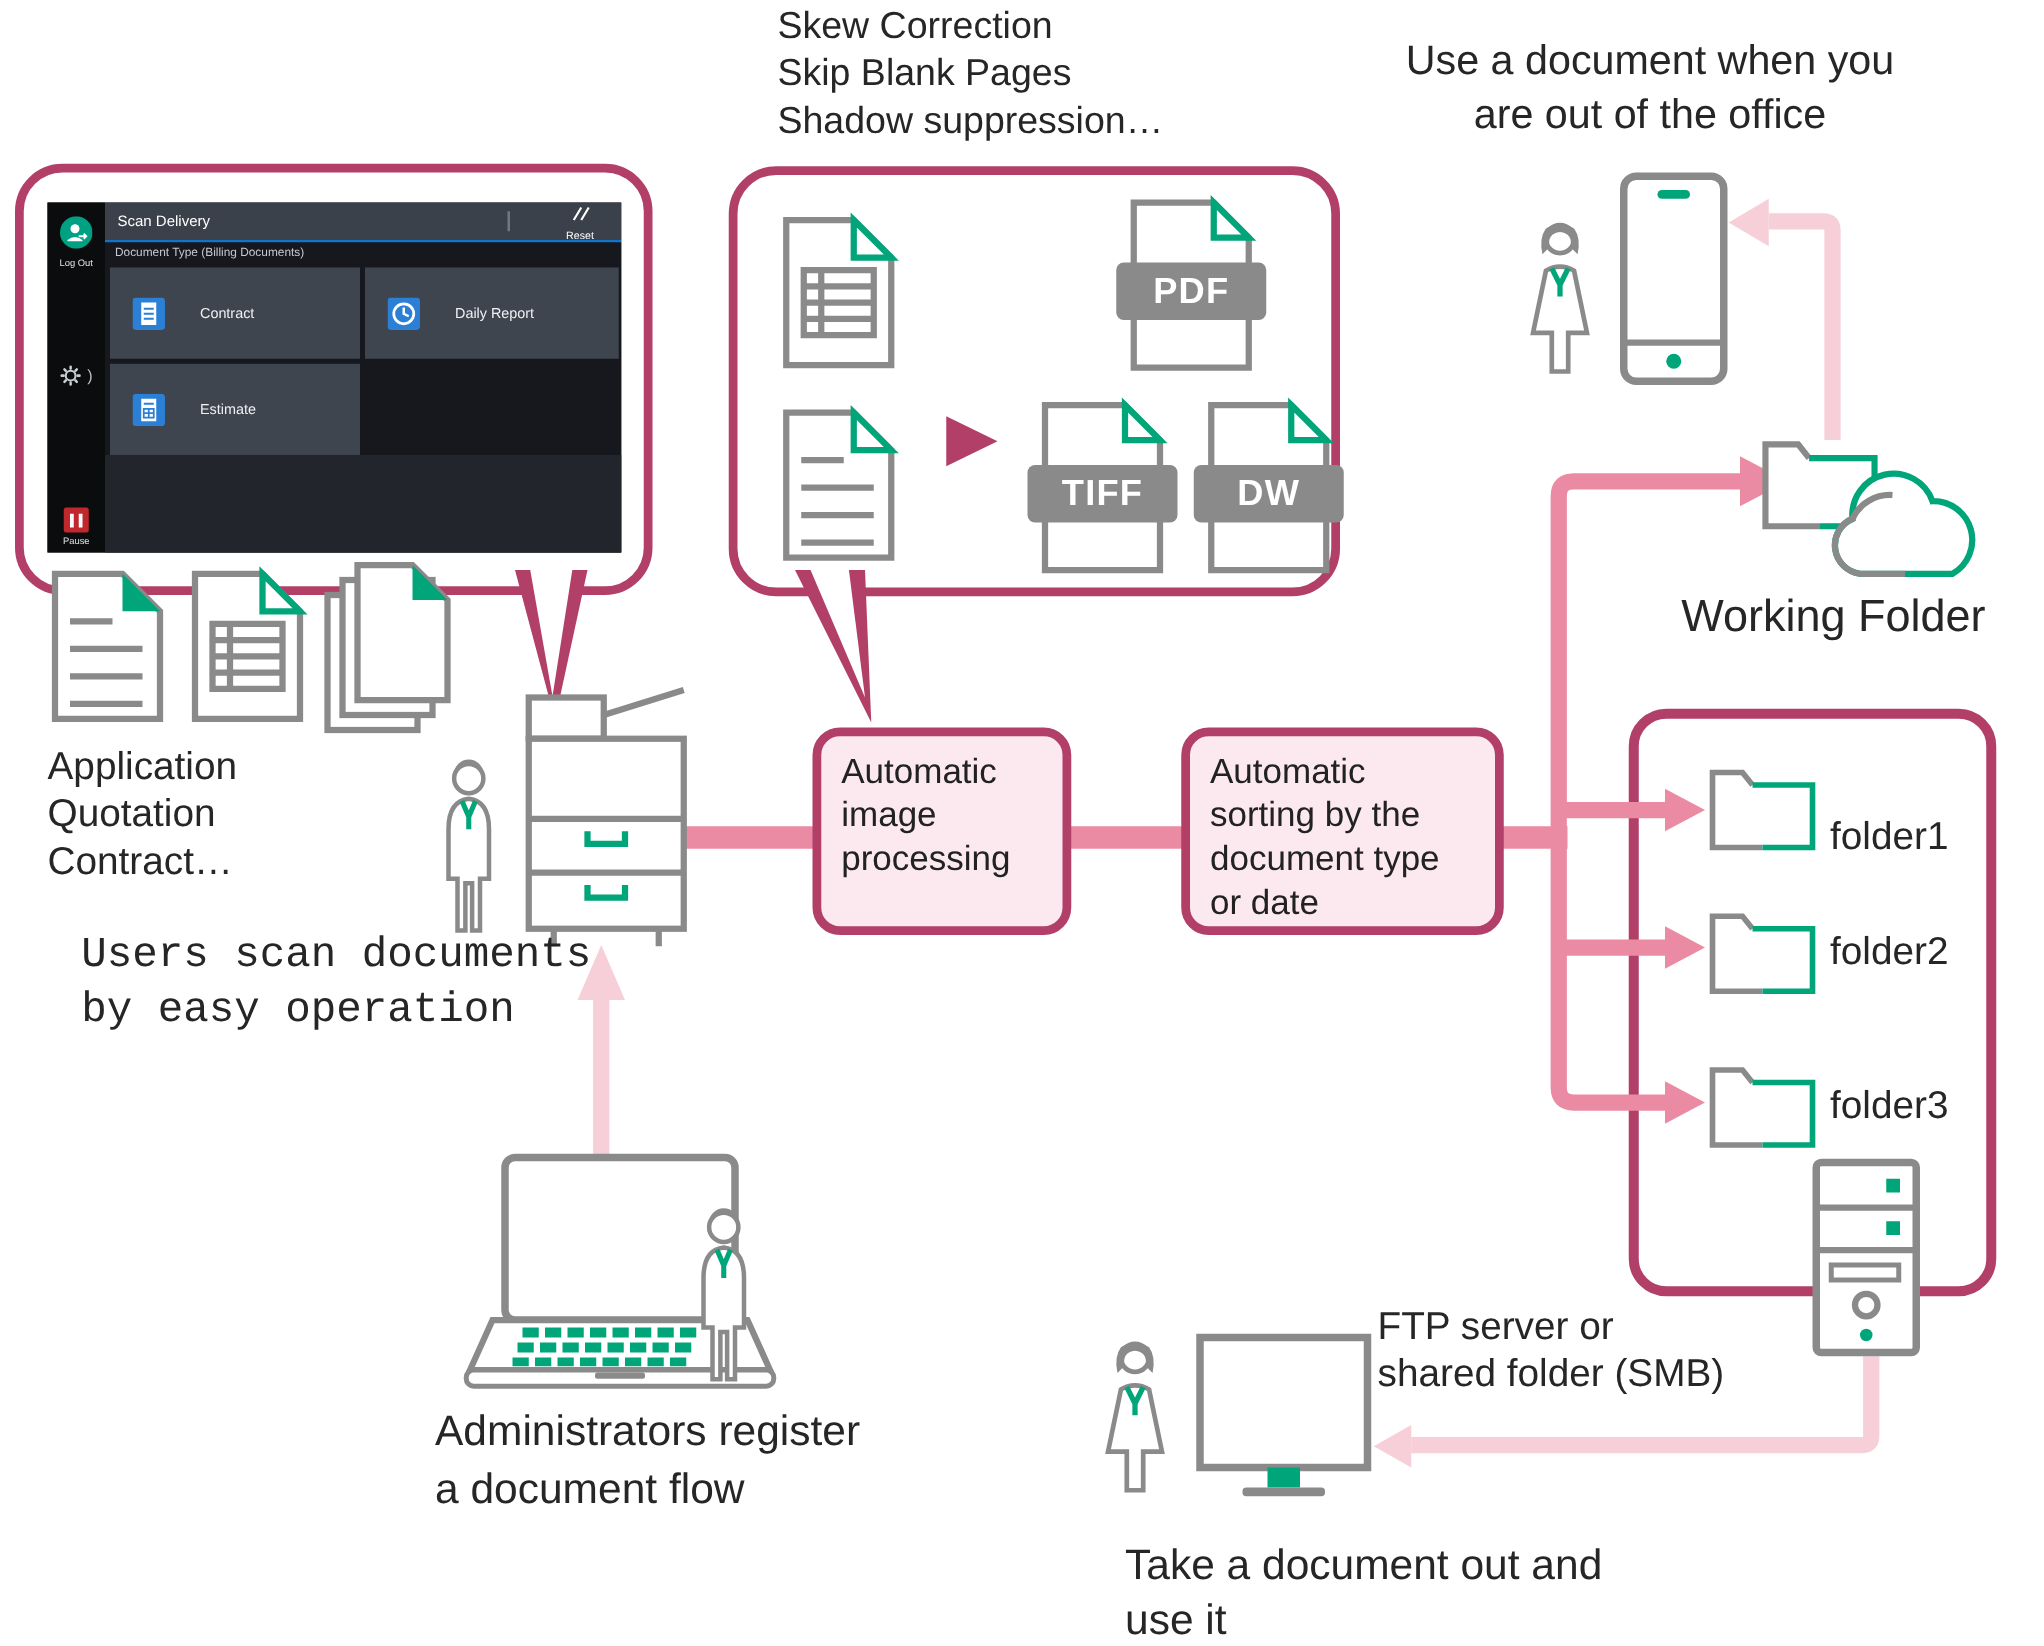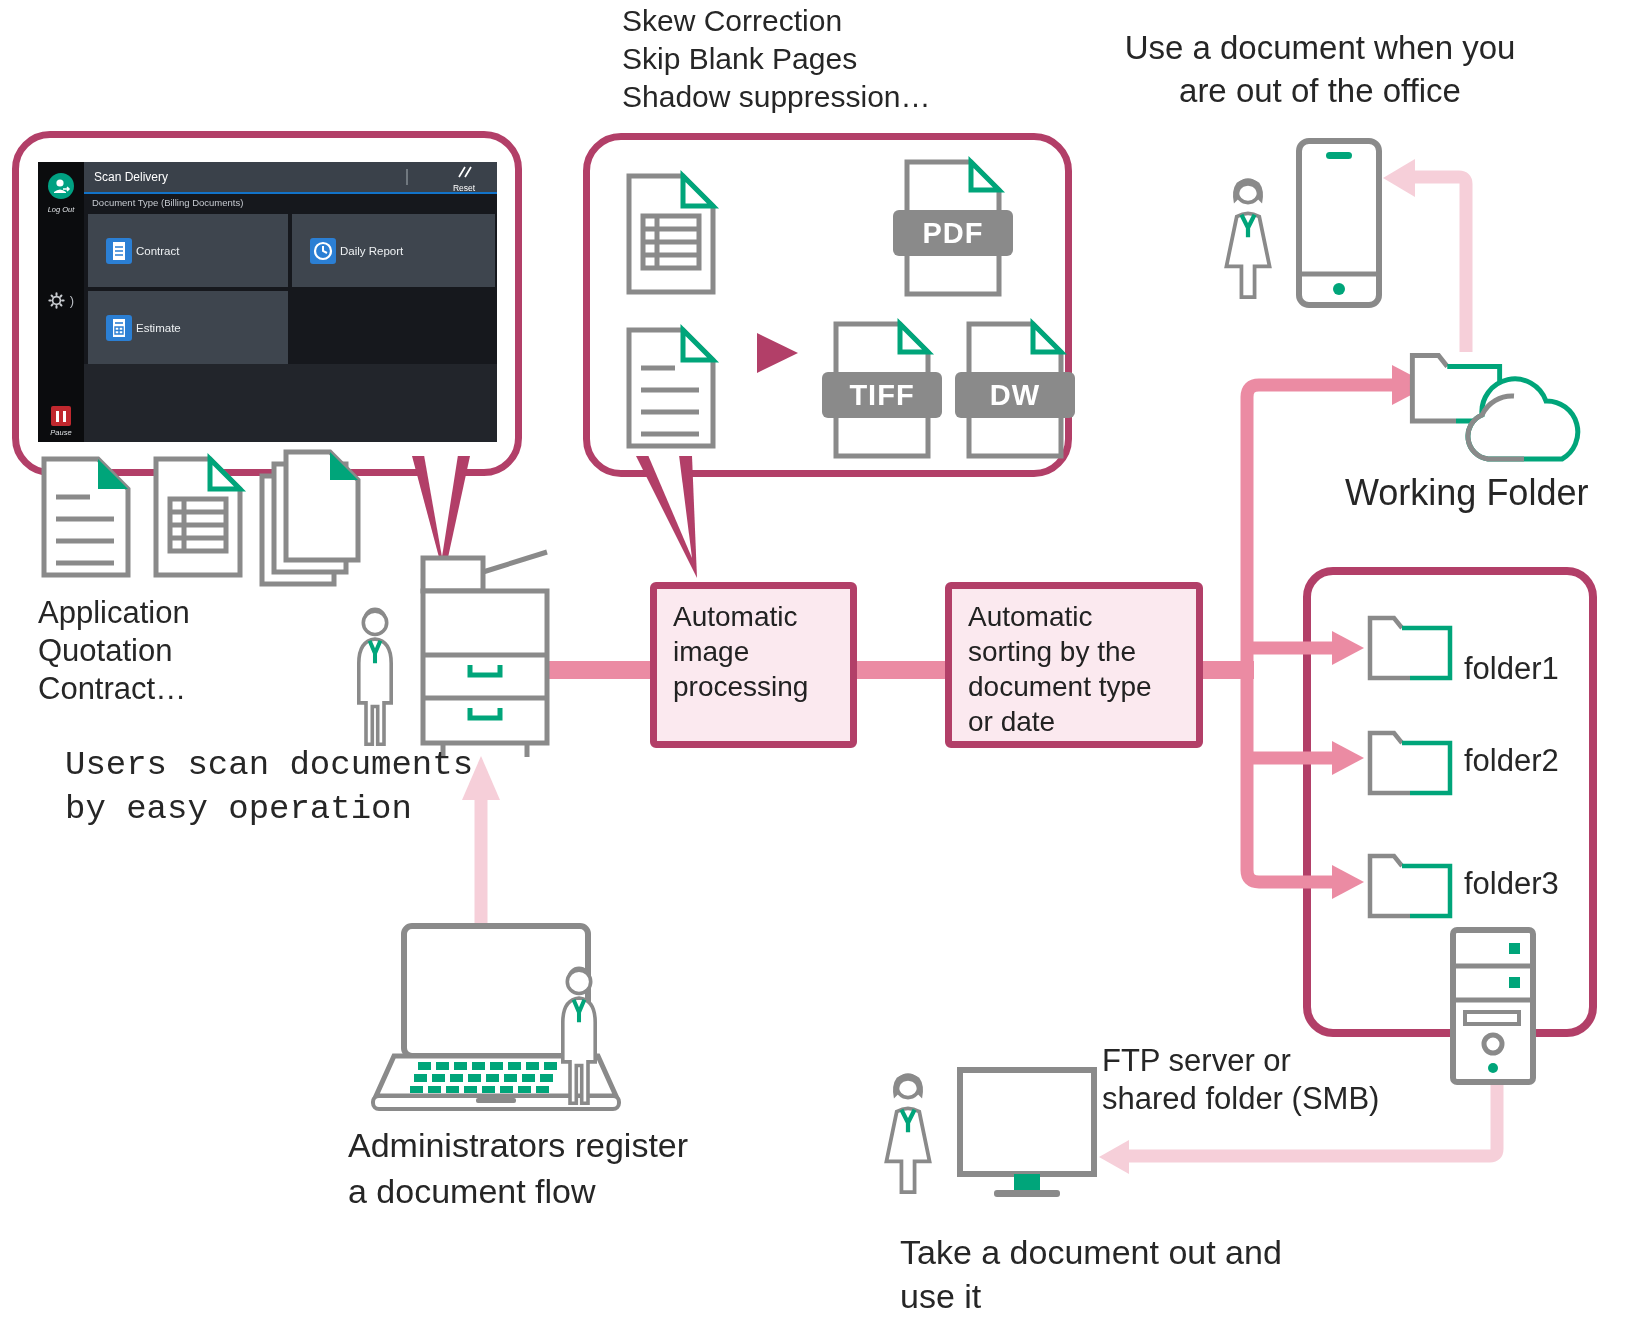--- a/index.html
+++ b/index.html
@@ -29,21 +29,21 @@
   .fwh{fill:#fff;}
   .spk{stroke:var(--pink,#eb8ba3);fill:none;}
   .spl{stroke:var(--pink-light,#f6cfd9);fill:none;}
   .w18{stroke-width:18;} .w13{stroke-width:13;} .rc{stroke-linecap:round;}
   
   .bubble{position:absolute;background:#fff;border:7px solid var(--raspberry,#b23f68);border-radius:38px;z-index:2;}
   .b1{left:12px;top:131px;width:496px;height:331px;}
   .b2{left:583px;top:133px;width:475px;height:330px;}
   
   .pbox{position:absolute;box-sizing:border-box;background:var(--box-fill,#fbe9ef);
-        border:7px solid var(--raspberry,#b23f68);border-radius:6px;z-index:4;
+        border:7px solid var(--raspberry,#b23f68);border-radius:22px;z-index:4;
         font-size:28px;line-height:35px;color:#222;padding:10px 16px;white-space:pre-line;}
   .pbox1{left:650px;top:582px;width:207px;height:166px;}
   .pbox2{left:945px;top:582px;width:258px;height:166px;}
   
   .folders-box{position:absolute;left:1303px;top:567px;width:294px;height:470px;box-sizing:border-box;
                border:8px solid var(--raspberry,#b23f68);border-radius:30px;background:#fff;z-index:1;}
   .folder-label{position:absolute;left:1464px;font-size:31px;color:var(--ink,#262626);z-index:6;}
   .file-label{position:absolute;width:120px;height:46px;display:flex;align-items:center;justify-content:center;
               color:#fff;font-weight:bold;font-size:29px;letter-spacing:1px;z-index:6;border-radius:21px;}
   
@@ -51,26 +51,26 @@
   .ui-side{position:absolute;left:0;top:0;width:46px;height:280px;background:#0b0c0e;}
   .ui-head{position:absolute;left:46px;top:0;width:413px;height:30px;background:#3a414a;}
   .ui-title{position:absolute;left:10px;top:0;line-height:30px;font-size:12px;color:#fff;}
   .ui-hdiv{position:absolute;left:322px;top:7px;width:2px;height:16px;background:#70787f;}
   .ui-reset{position:absolute;left:352px;top:2px;width:56px;text-align:center;cursor:pointer;}
   .ui-reset-label{font-size:8.5px;color:#fff;margin-top:1px;}
   .ui-blueline{position:absolute;left:46px;top:30px;width:413px;height:2px;background:#1273c9;}
   .ui-main{position:absolute;left:46px;top:32px;width:413px;height:248px;background:#16181d;}
   .ui-lower{position:absolute;left:0;top:170px;width:413px;height:78px;background:#22252b;}
   .ui-typelabel{position:absolute;left:8px;top:3px;font-size:9.5px;color:#c6cad0;}
-  .tile{position:absolute;background:#3e454e;display:flex;align-items:center;gap:4px;padding-left:18px;box-sizing:border-box;cursor:pointer;}
+  .tile{position:absolute;background:#3e454e;display:flex;align-items:center;gap:28px;padding-left:18px;box-sizing:border-box;cursor:pointer;}
   .t1{left:4px;top:20px;width:200px;height:73px;}
   .t2{left:208px;top:20px;width:203px;height:73px;}
   .t3{left:4px;top:97px;width:200px;height:73px;}
   .tile-label{font-size:11.5px;color:#eef1f3;}
-  .side-label{font-size:7.5px;color:#dfe2e5;text-align:center;margin-top:2px;font-style:italic;}
+  .side-label{font-size:7.5px;color:#dfe2e5;text-align:center;margin-top:2px;}
   .side-logout{position:absolute;left:0;top:11px;width:46px;text-align:center;cursor:pointer;}
   .side-gear{position:absolute;left:0;top:130px;width:46px;display:flex;justify-content:center;align-items:center;gap:5px;cursor:pointer;}
   .paren{color:#b9bdc2;font-size:13px;}
   .side-pause{position:absolute;left:0;top:244px;width:46px;text-align:center;cursor:pointer;}
   .pause-sq{position:relative;width:20px;height:20px;background:#c0282e;border-radius:2px;margin:0 auto;}
   .pause-sq::before,.pause-sq::after{content:"";position:absolute;top:4.5px;width:3.2px;height:11px;background:#fff;}
   .pause-sq::before{left:5.2px;} .pause-sq::after{left:11.6px;}
 </style>
 </head>
 <body>

